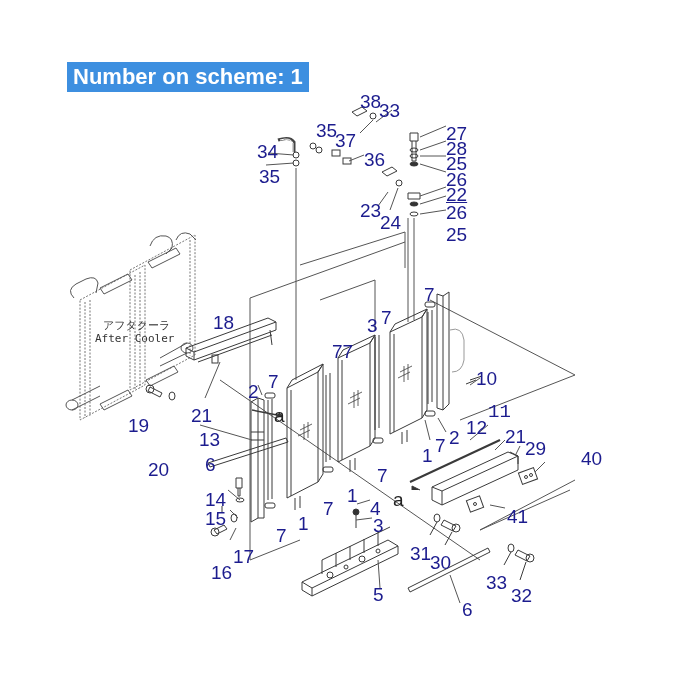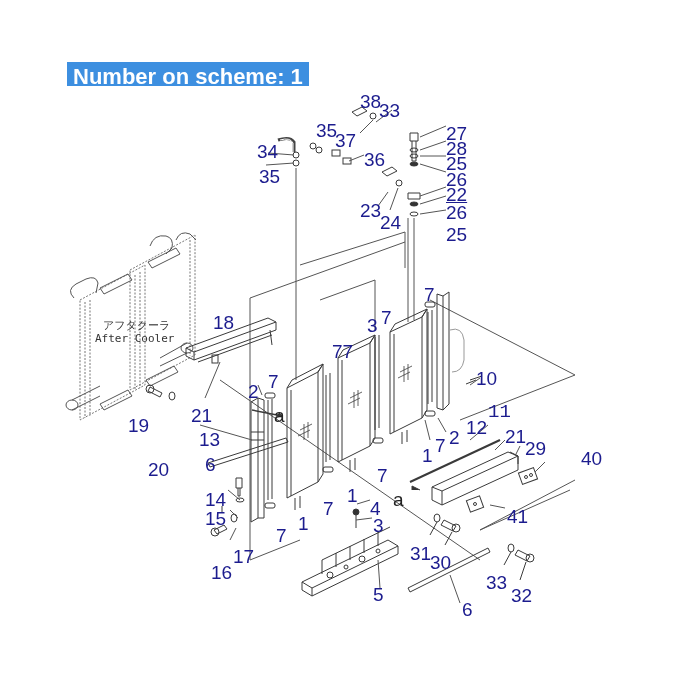--- a/index.html
+++ b/index.html
@@ -1,18 +1,18 @@
 <!DOCTYPE html>
 <html><head>
 <meta charset="utf-8">
 <style>
   html, body { margin: 0; padding: 0; background: #ffffff; }
   body { width: 700px; height: 700px; position: relative; overflow: hidden; font-family: "Liberation Sans", sans-serif; }
   .title-badge {
-    position: absolute; left: 67px; top: 62px; height: 24px; padding: 0 6px;
+    position: absolute; left: 67px; top: 62px; height: 30px; padding: 0 6px;
     background: #3d8fe0; color: #ffffff; font-weight: bold; font-size: 22px; line-height: 30px;
     font-family: "Liberation Sans", sans-serif; white-space: nowrap;
   }
   svg.drawing { position: absolute; left: 0; top: 0; }
   .lbl { position: absolute; color: #1c1c8e; font-size: 19px; line-height: 19px; font-family: "Liberation Sans", sans-serif; white-space: nowrap; }
   .jp { position: absolute; font-family: "DejaVu Sans Mono", monospace; font-size: 11px; color: #333; white-space: nowrap; }
 </style>
 </head>
 <body>
 

